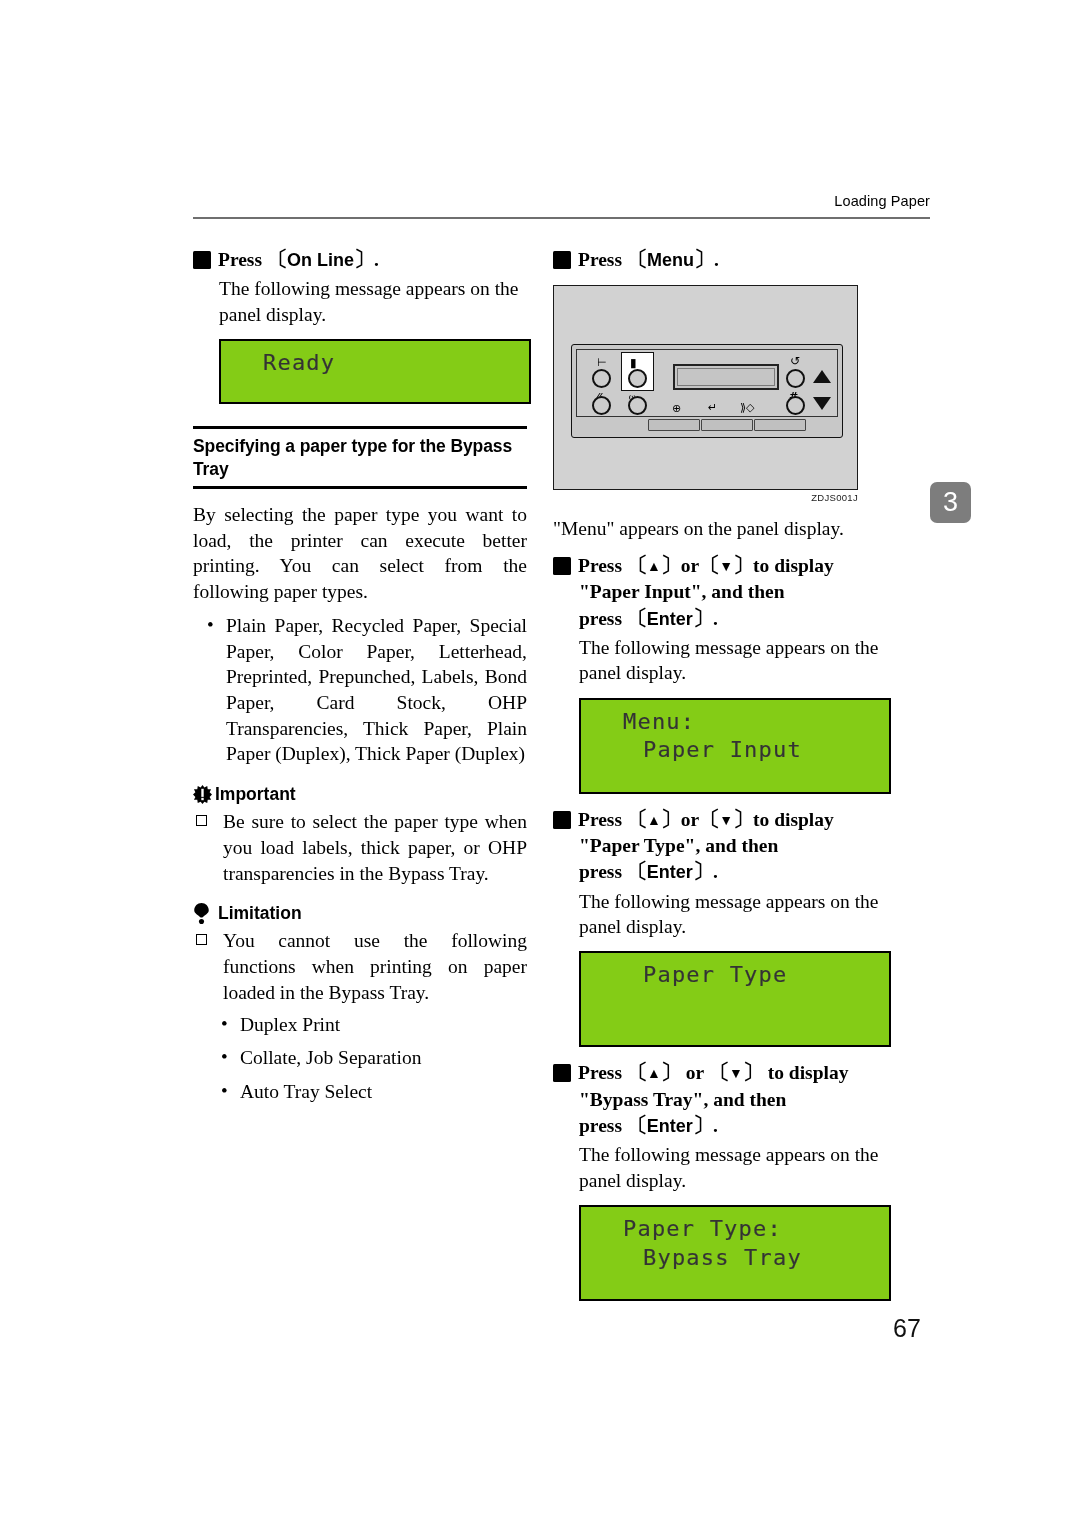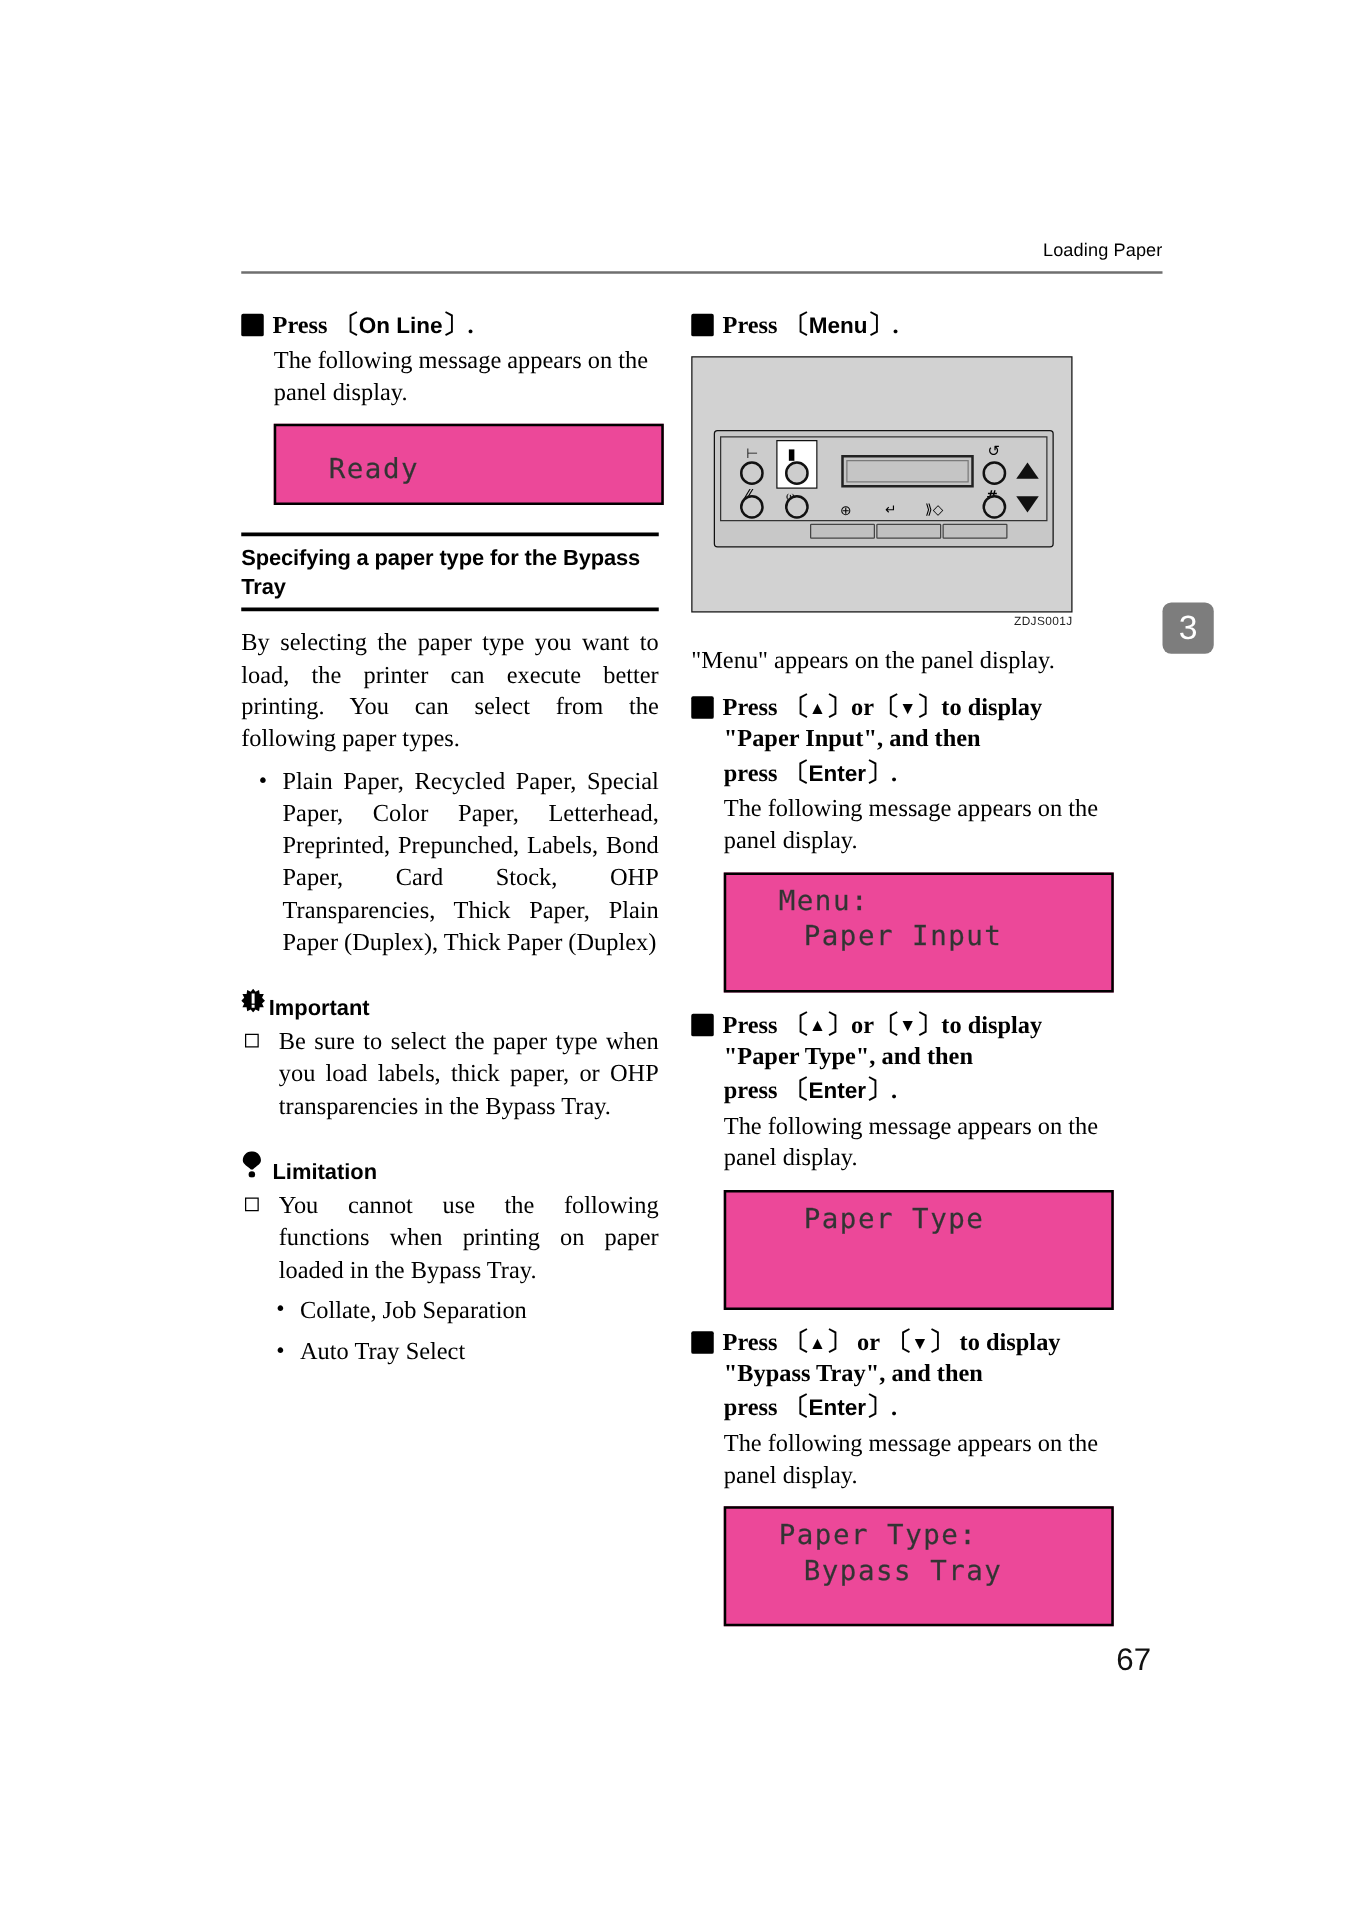--- a/index.html
+++ b/index.html
@@ -139,23 +139,23 @@
   .plain-body {
     font-family: "Liberation Serif", serif;
     font-size: 19.5px;
     line-height: 1.32;
     margin-top: 3px;
   }
 
   
   .lcd {
     border: 2px solid #000000;
-    background: #ec4899;
-    box-sizing: border-box;
-    padding: 21px 0 9px 0;
+    background: #84cc16;
+    box-sizing: border-box;
+    padding: 8px 0 9px 0;
   }
   .lcd-line {
     font-family: "DejaVu Sans Mono", monospace;
     font-size: 22px;
     line-height: 1.30;
     letter-spacing: 1.2px;
     color: #333333;
     white-space: pre;
     padding-left: 42px;
     
@@ -235,21 +235,21 @@
 
   
   .notice-head {
     display: flex;
     align-items: center;
     margin-top: 17px;
     font-family: "Liberation Sans", sans-serif;
     font-weight: bold;
     font-size: 17.5px;
   }
-  .notice-head .label { margin-left: 3px; margin-top: 12px; }
+  .notice-head .label { margin-left: 3px; }
 
   .icon-important {
     width: 19px;
     height: 19px;
     flex: 0 0 19px;
     position: relative;
   }
   .icon-limitation {
     width: 17px;
     height: 21px;
@@ -482,20 +482,21 @@
           <path fill="#000" d="M10 0 C15 0 19 4 19 9 C19 13 14 15 11 18 L9 18 C6 15 1 13 1 9 C1 4 5 0 10 0 Z"></path>
           <circle cx="10" cy="23" r="3.2" fill="#000"></circle>
         </svg>
       </span>
       <span class="label">Limitation</span>
     </div>
     <ul class="checklist">
       <li><span class="cbox"></span><span>You cannot use the following functions when printing on paper loaded in the Bypass Tray.</span></li>
     </ul>
     <ul class="sub-bullets">
+      <li>Duplex Print</li>
       <li>Collate, Job Separation</li>
       <li>Auto Tray Select</li>
     </ul>
 
   </div>
 
   <div class="col-right">
 
     <div class="step">
       <div class="step-head">

